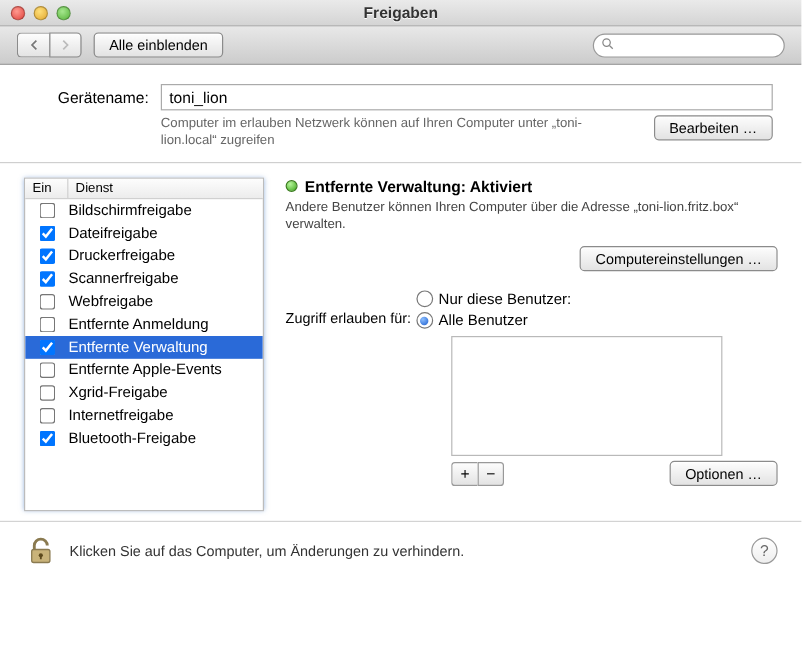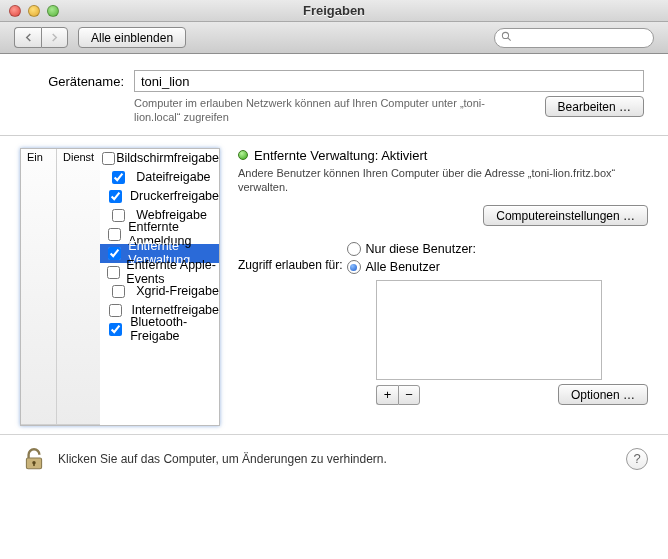--- a/index.html
+++ b/index.html
@@ -78,39 +78,39 @@
   background: #fff;
 }
 .hint { font-size: 11px; color: #666; margin-top: 4px; margin-left: 110px; max-width: 360px; line-height: 1.3; }
 .edit-row { display: flex; align-items: flex-start; }
 .main { display: flex; gap: 18px; padding: 12px 20px 8px 20px; height: 298px; }
 .listbox {
   width: 200px;
   border: 1px solid #bcbcbc;
   background: #fff;
   box-shadow: 0 0 4px rgba(80,130,200,0.6);
-  display: flex; 
+  display: flex; flex-direction: column;
 }
 .listhead {
   display: flex;
   font-size: 11px;
   background: linear-gradient(#fdfdfd, #ececec);
   border-bottom: 1px solid #d0d0d0;
 }
 .listhead div { padding: 2px 6px; }
 .listhead .c1 { width: 36px; border-right: 1px solid #d0d0d0; }
 .listbody { flex: 1; overflow: auto; }
 .svc { display: flex; align-items: center; height: 19px; font-size: 12.5px; }
 .svc .cbwrap { width: 36px; display: flex; justify-content: center; }
 .svc input[type=checkbox] { width: 13px; height: 13px; }
 .svc.sel { background: #2a6ad8; color: #fff; }
 .detail { flex: 1; display: flex; flex-direction: column; }
 .status-row { display: flex; align-items: center; gap: 6px; }
 .dot { width: 10px; height: 10px; border-radius: 50%; background: radial-gradient(circle at 35% 30%, #b7f59b, #3ca61b); border: 0.5px solid #3a7a1e; }
-.status-title { font-size: 13px; font-weight: normal; }
+.status-title { font-size: 13px; font-weight: bold; }
 .desc { font-size: 11px; color: #444; margin-top: 3px; line-height: 1.35; }
 .btnrow { margin-top: 10px; display: flex; justify-content: flex-end; }
 .access-label { font-size: 12px; margin-top: 16px; }
 .radios { display: inline-flex; flex-direction: column; gap: 4px; margin-left: 4px; }
 .radio { display: flex; align-items: center; gap: 5px; font-size: 12.5px; }
 .rbtn { width: 14px; height: 14px; border-radius: 50%; border: 1px solid #777; background: #fff; display: flex; align-items: center; justify-content: center; }
 .rbtn.on::after { content: ""; width: 7px; height: 7px; border-radius: 50%; background: radial-gradient(circle at 35% 30%, #8dbfff, #1c5dcd); }
 .userlist {
   margin-top: 6px; margin-left: 0px;
   width: 226px; height: 100px;
@@ -208,20 +208,26 @@
           <div>Dateifreigabe</div>
         </div>
         <div class="svc">
           <div class="cbwrap">
             <input type="checkbox" checked="" style="">
           </div>
           <div>Druckerfreigabe</div>
         </div>
         <div class="svc">
           <div class="cbwrap">
+            <input type="checkbox" checked="" style="">
+          </div>
+          <div>Scannerfreigabe</div>
+        </div>
+        <div class="svc">
+          <div class="cbwrap">
             <input type="checkbox" style="">
           </div>
           <div>Webfreigabe</div>
         </div>
         <div class="svc">
           <div class="cbwrap">
             <input type="checkbox" style="">
           </div>
           <div>Entfernte Anmeldung</div>
         </div>

